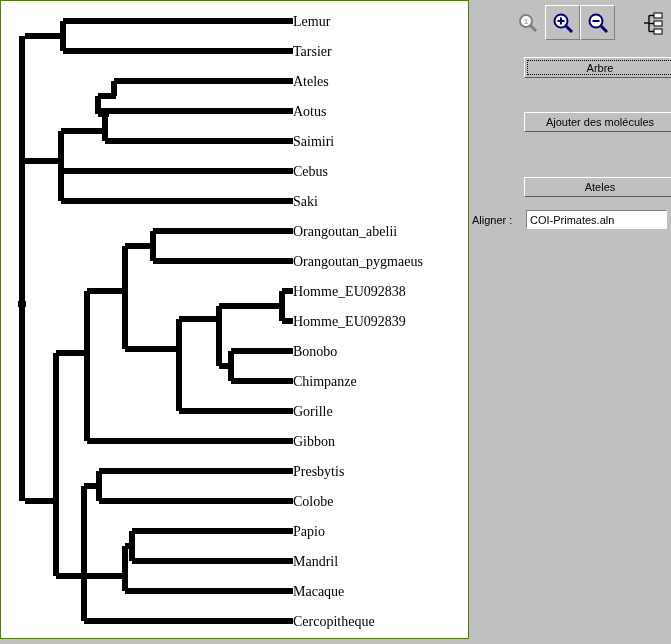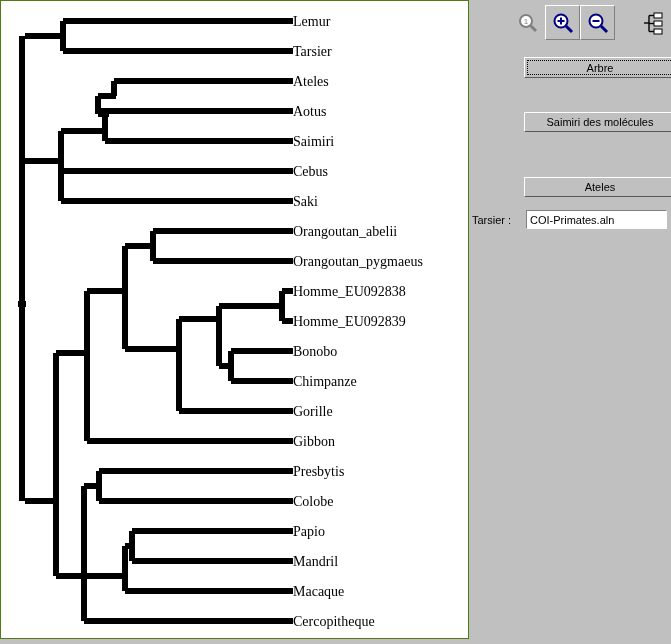--- a/index.html
+++ b/index.html
@@ -327,27 +327,27 @@
       </button>
     </div>
 
     <button class="btn panel-btn focused" style="top:57px;height:21px;">
       <span class="focus-ring"></span>
       <span>Arbre</span>
     </button>
 
 
     <button class="btn panel-btn" style="top:112px;height:20px;">
-      <span>Saimiri des molécules</span>
+      <span>Ajouter des molécules</span>
     </button>
 
 
     <button class="btn panel-btn" style="top:177px;height:20px;">
       <span>Ateles</span>
     </button>
 
     <div id="file-row">
-      <span id="file-label">Tarsier :</span>
+      <span id="file-label">Aligner :</span>
       <input id="file-input" type="text" value="COI-Primates.aln" style="">
     </div>
 
   </div>
 </div>
 
 </body></html>

